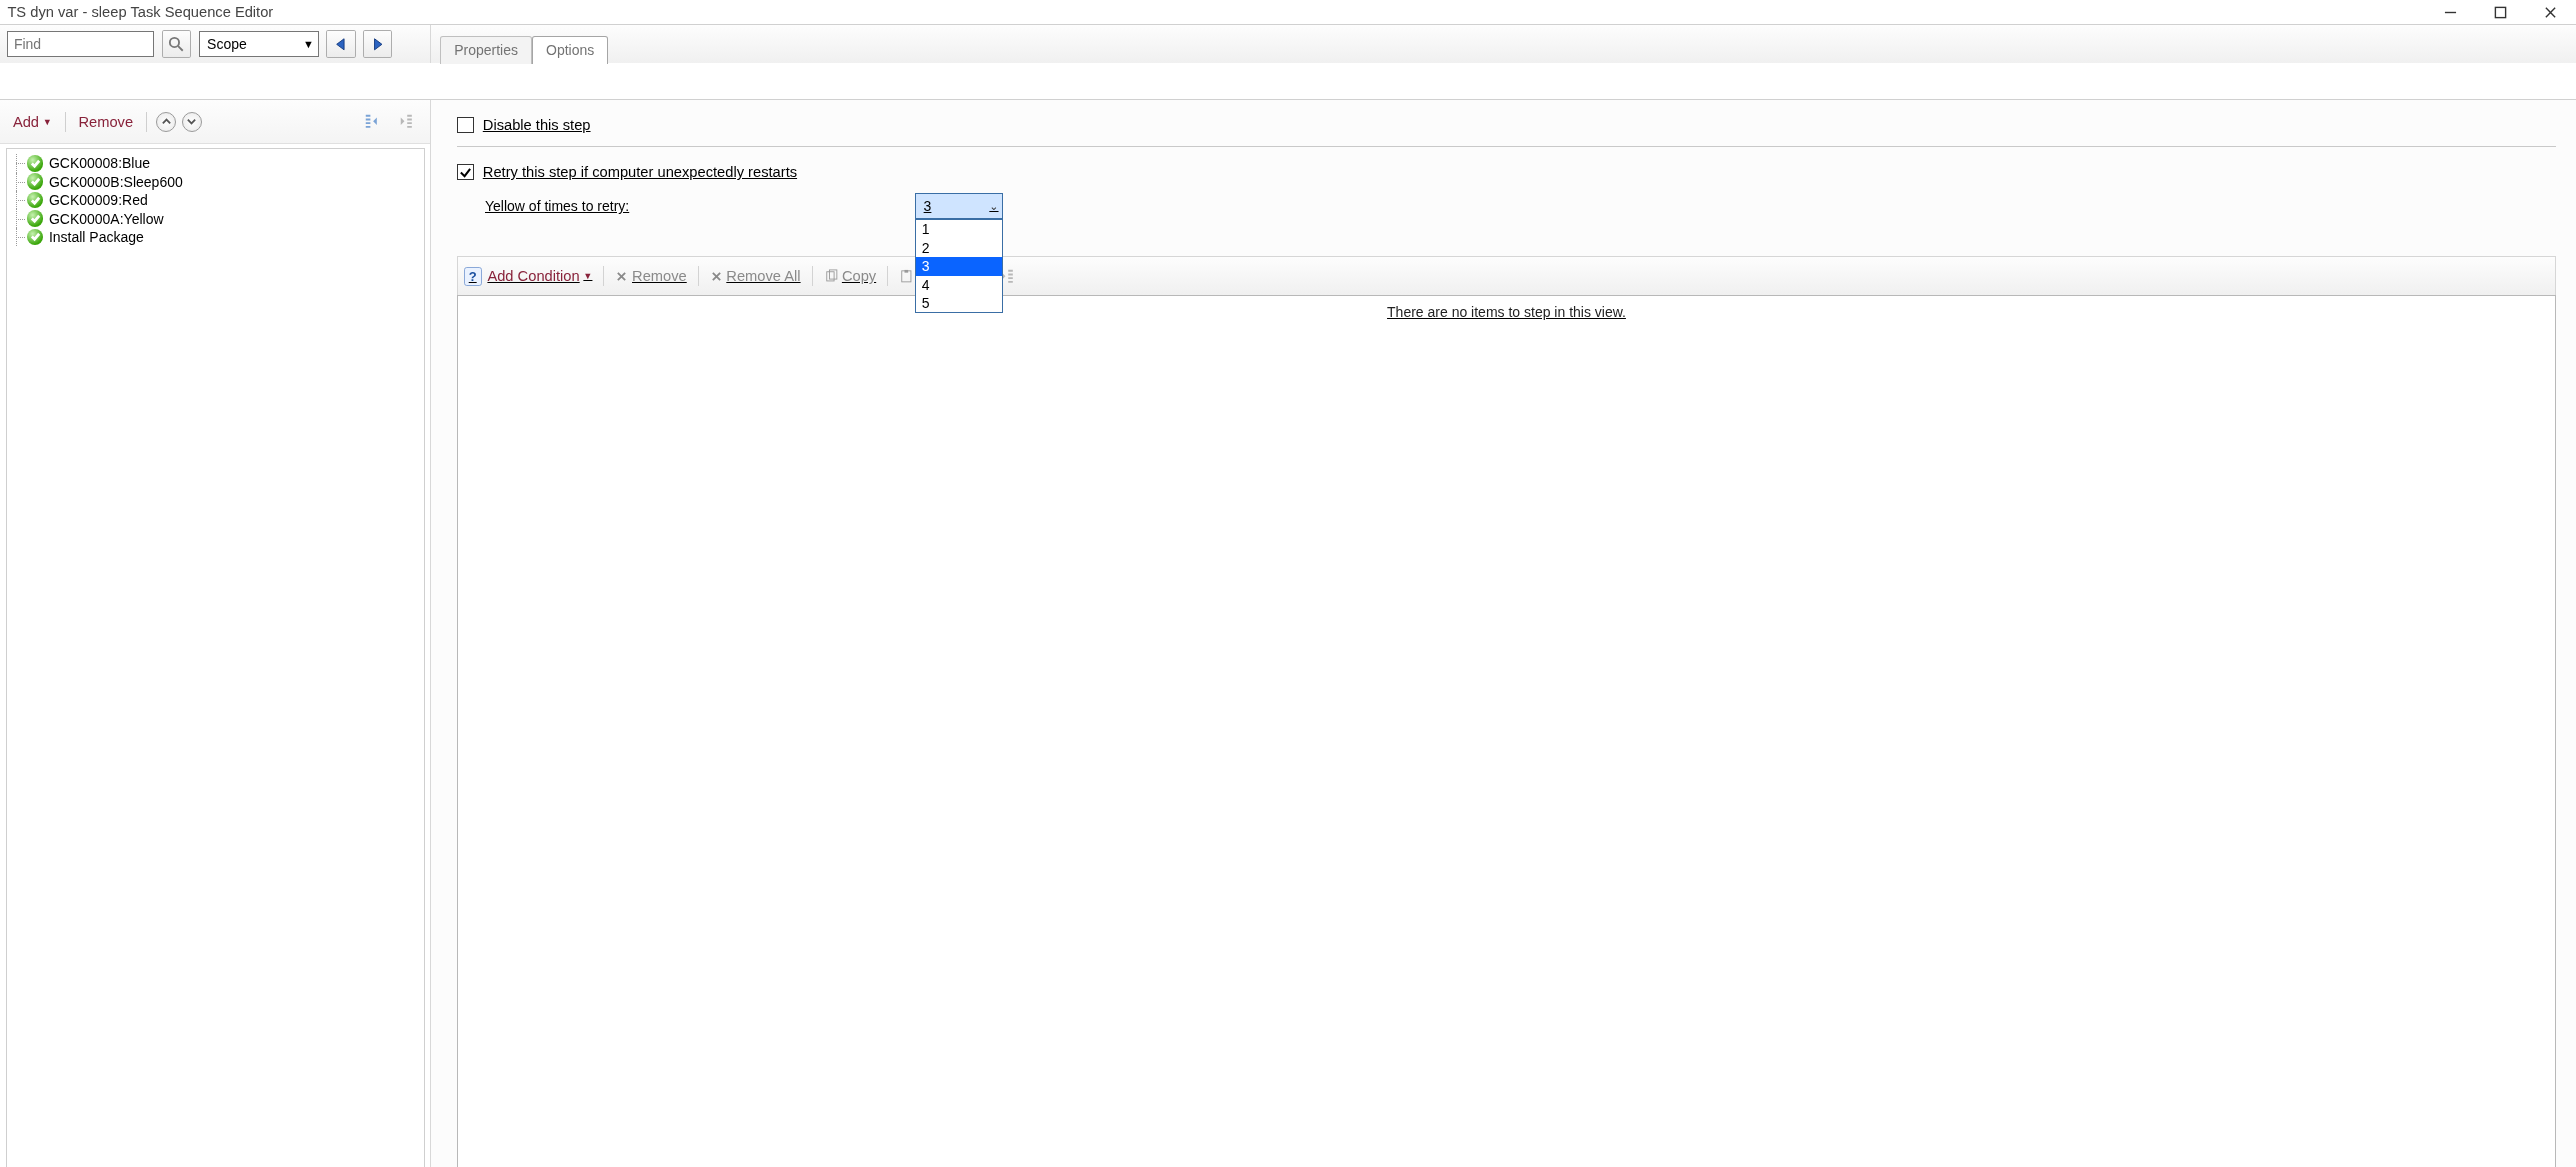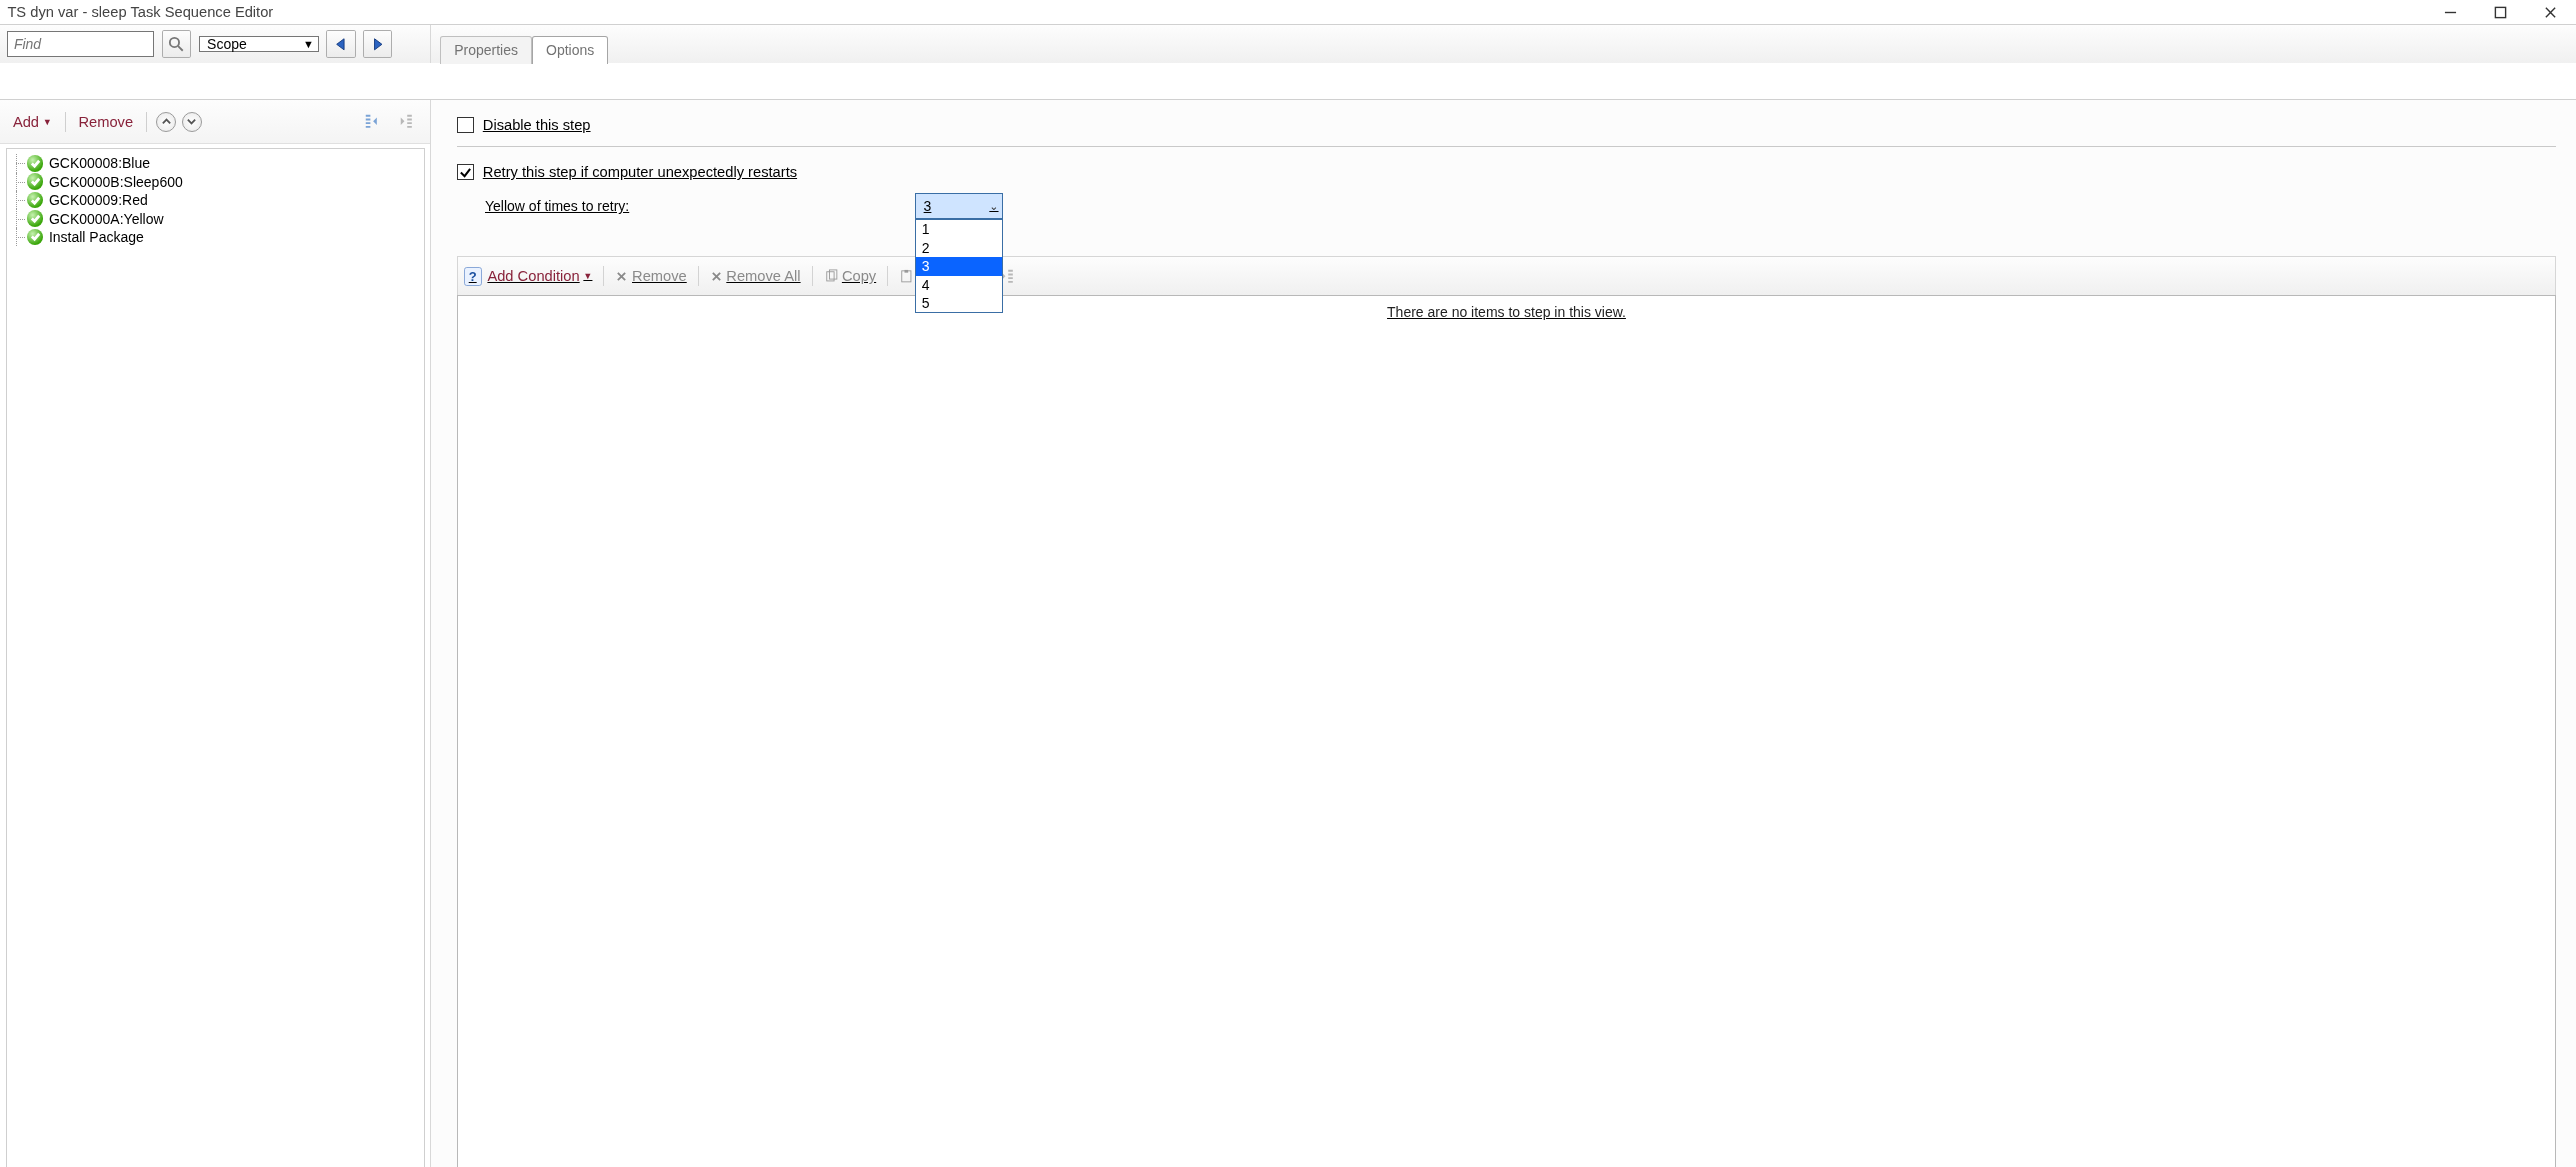--- a/index.html
+++ b/index.html
@@ -37,38 +37,37 @@
   }
   .findbox {
     display: flex; align-items: center;
     border: 0.9px solid #767676; background: #fff;
     height: 26px; width: 147px;
   }
   .findbox input {
     flex: 1; border: none; outline: none;
     font-size: 14px; padding: 1.8px 5.5px; color: #1d4ed8;
     background: transparent;
-    font-style: italic;
   }
   .findbox .clear {
     width: 16.6px; text-align: center; color: #666; font-size: 13px;
     cursor: pointer;
   }
   .iconbtn {
     border: 0.9px solid #adadad;
     background: linear-gradient(#fdfdfd, #ececec);
     height: 28px; width: 29.5px;
     display:flex; align-items:center; justify-content:center;
     border-radius: 1.8px;
   }
   .iconbtn.flat { border-color: transparent; background: transparent; }
   .scopebox {
     display: flex; align-items: center;
     border: 0.9px solid #767676; background: #fff;
-    height: 16px; width: 120px; padding: 0 3.7px 0 7.4px;
+    height: 26px; width: 120px; padding: 0 3.7px 0 7.4px;
     justify-content: space-between;
   }
   .scopebox .chev { font-size: 11px; }
 
   .topstrip .right {
     display: flex; align-items: flex-end;
     flex: 1;
   }
   .tabs {
     display: flex; align-items: flex-end;

